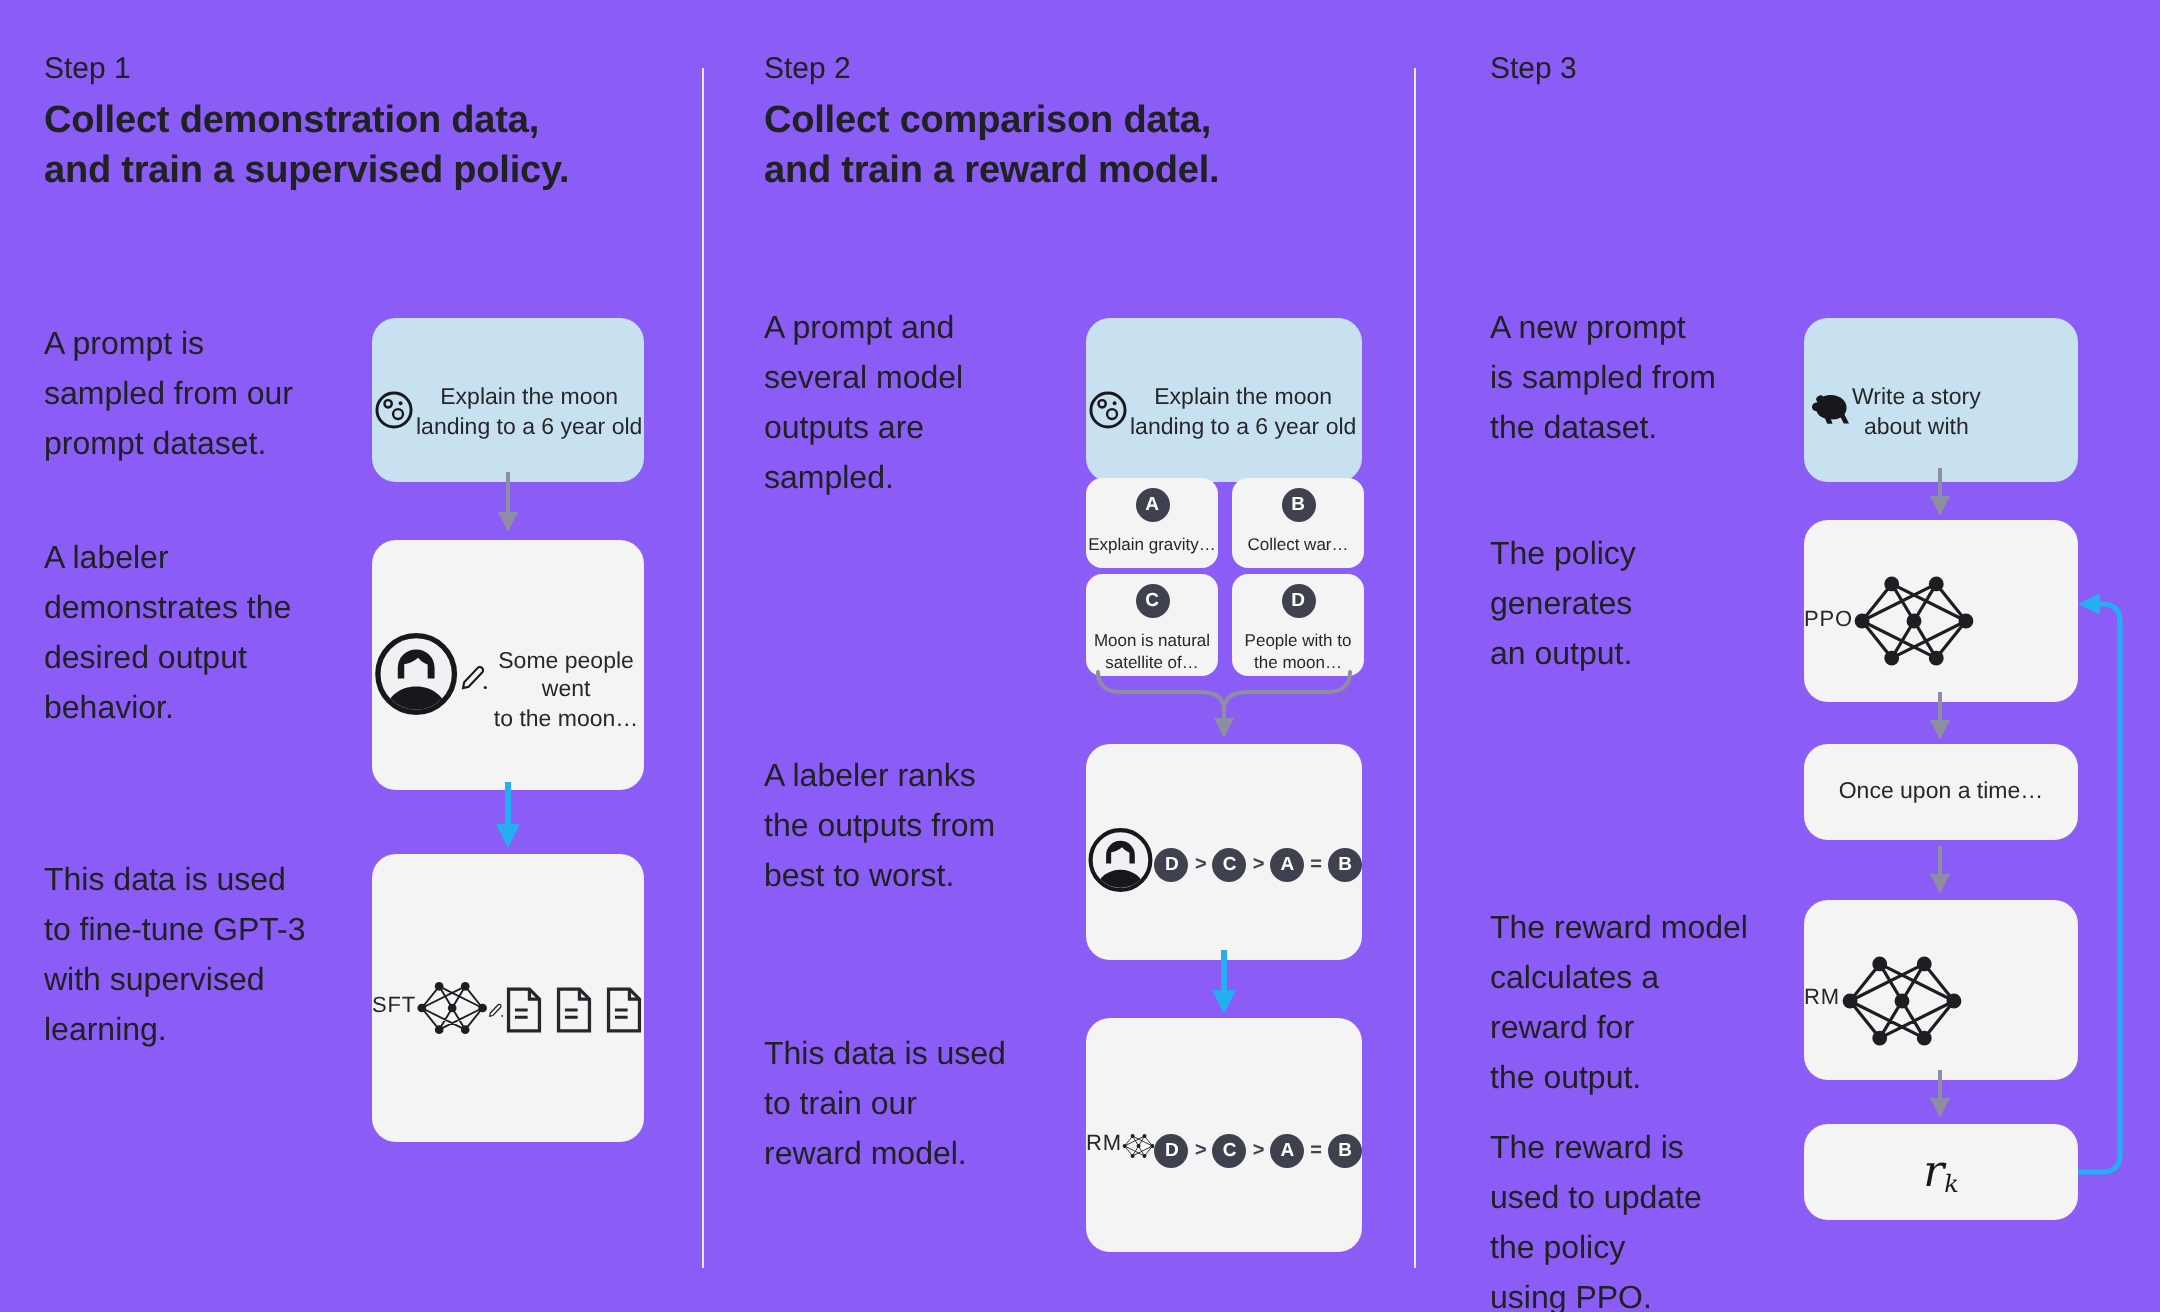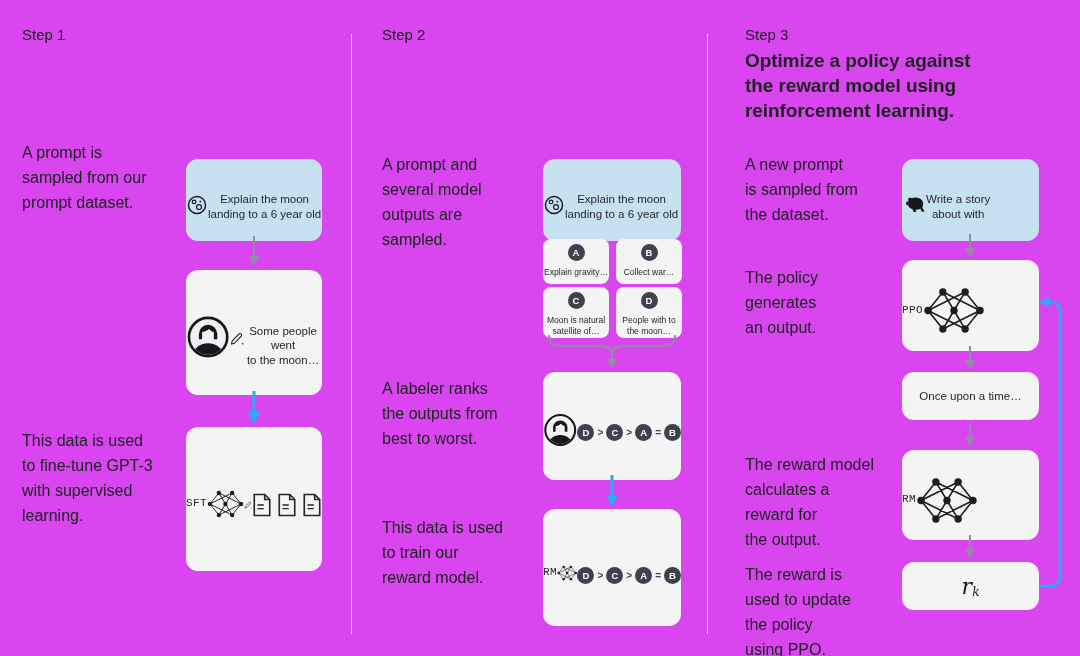--- a/index.html
+++ b/index.html
@@ -1,31 +1,31 @@
 <!DOCTYPE html>
 <html><head>
 <meta charset="utf-8">
 <style>
   html,body{margin:0;padding:0;background:#ffffff;}
-  .canvas{position:relative;width:1080px;height:656px;background:#d946ef;overflow:hidden;
+  .canvas{position:relative;width:1080px;height:656px;background:#8b5cf6;overflow:hidden;
           font-family:"Liberation Sans",sans-serif;color:#202123;}
   .abs{position:absolute;}
   .prewrap{white-space:pre-line;}
   .divider{position:absolute;top:34px;height:600px;width:1px;background:#e9e9eb;}
 
   .step-label{font-size:15px;line-height:18px;}
   .step-title{font-size:19px;font-weight:bold;line-height:25px;letter-spacing:-0.1px;}
   .caption{font-size:16px;line-height:25px;}
 
   .box{position:absolute;border-radius:12px;display:flex;
        align-items:center;justify-content:flex-start;text-align:center;}
   .box-blue{background:#c8e1f0;}
   .box-gray{background:#f4f4f4;}
   .box-text{font-size:11.5px;line-height:14.5px;color:#26272b;}
-  .model-label{font-size:11px;letter-spacing:.4px;color:#26272b;font-family:Liberation Mono, monospace;}
+  .model-label{font-size:11px;letter-spacing:.4px;color:#26272b;}
 
   .out-card{position:absolute;background:#f4f4f4;border-radius:8px;display:flex;
             flex-direction:column;align-items:center;padding-top:5px;text-align:center;}
   .badge{width:17px;height:17px;border-radius:50%;background:#40414f;color:#ffffff;
          font-size:9.5px;font-weight:bold;display:flex;align-items:center;justify-content:center;flex:none;}
   .card-text{font-size:8.5px;line-height:10.5px;margin-top:6px;color:#26272b;}
   .rank-row{display:flex;align-items:center;gap:3px;font-size:10px;font-weight:bold;color:#40414f;}
 
   .overlay{position:absolute;left:0;top:0;pointer-events:none;}
 
@@ -36,23 +36,29 @@
 </style>
 </head>
 <body>
 
 <div class="canvas">
 
   <div class="divider" style="left:351px"></div>
   <div class="divider" style="left:707px"></div>
 
   <div class="abs step-label" style="left:22px;top:26px">Step 1</div>
-  <div class="abs caption prewrap" style="left:22px;top:140px">A prompt is
+  <div class="abs step-title prewrap" style="left:22px;top:48px">Collect demonstration data,
+and train a supervised policy.</div>
+  <div class="abs caption prewrap" style="left:22px;top:160px">A prompt is
 sampled from our
 prompt dataset.</div>
+  <div class="abs caption prewrap" style="left:22px;top:267px">A labeler
+demonstrates the
+desired output
+behavior.</div>
   <div class="abs caption prewrap" style="left:22px;top:428px">This data is used
 to fine-tune GPT-3
 with supervised
 learning.</div>
 
   <div class="box box-blue" style="left:186px;top:159px;width:136px;height:73px;padding-top:9px">
     <svg width="22" height="22" viewBox="0 0 24 24">
       <circle cx="12" cy="12" r="9.3" fill="none" stroke="#17181c" stroke-width="1.6"></circle>
       <circle cx="8.8" cy="8.6" r="2" fill="none" stroke="#17181c" stroke-width="1.3"></circle>
       <circle cx="14.2" cy="14.2" r="2.7" fill="none" stroke="#17181c" stroke-width="1.3"></circle>
@@ -114,20 +120,22 @@
       </svg>
       <svg width="20" height="24" viewBox="0 0 22 26">
         <path d="M2.5,1.5 h11.5 l5.5,5.5 v17.5 h-17 z" fill="none" stroke="#26262b" stroke-width="1.8"></path>
         <path d="M14,1.5 v5.5 h5.5" fill="none" stroke="#26262b" stroke-width="1.8"></path>
         <path d="M6,13 h7 M6,17 h7" stroke="#26262b" stroke-width="1.6"></path>
       </svg>
     </div>
   </div>
 
   <div class="abs step-label" style="left:382px;top:26px">Step 2</div>
+  <div class="abs step-title prewrap" style="left:382px;top:48px">Collect comparison data,
+and train a reward model.</div>
   <div class="abs caption prewrap" style="left:382px;top:152px">A prompt and
 several model
 outputs are
 sampled.</div>
   <div class="abs caption prewrap" style="left:382px;top:376px">A labeler ranks
 the outputs from
 best to worst.</div>
   <div class="abs caption prewrap" style="left:382px;top:515px">This data is used
 to train our
 reward model.</div>
@@ -205,23 +213,20 @@
       <span>&gt;</span>
       <span class="badge">C</span>
       <span>&gt;</span>
       <span class="badge">A</span>
       <span>=</span>
       <span class="badge">B</span>
     </div>
   </div>
 
   <div class="abs step-label" style="left:745px;top:26px">Step 3</div>
-  <div class="abs step-title prewrap" style="left:745px;top:48px">Optimize a policy against
-the reward model using
-reinforcement learning.</div>
   <div class="abs caption prewrap" style="left:745px;top:152px">A new prompt
 is sampled from
 the dataset.</div>
   <div class="abs caption prewrap" style="left:745px;top:265px">The policy
 generates
 an output.</div>
   <div class="abs caption prewrap" style="left:745px;top:452px">The reward model
 calculates a
 reward for
 the output.</div>

